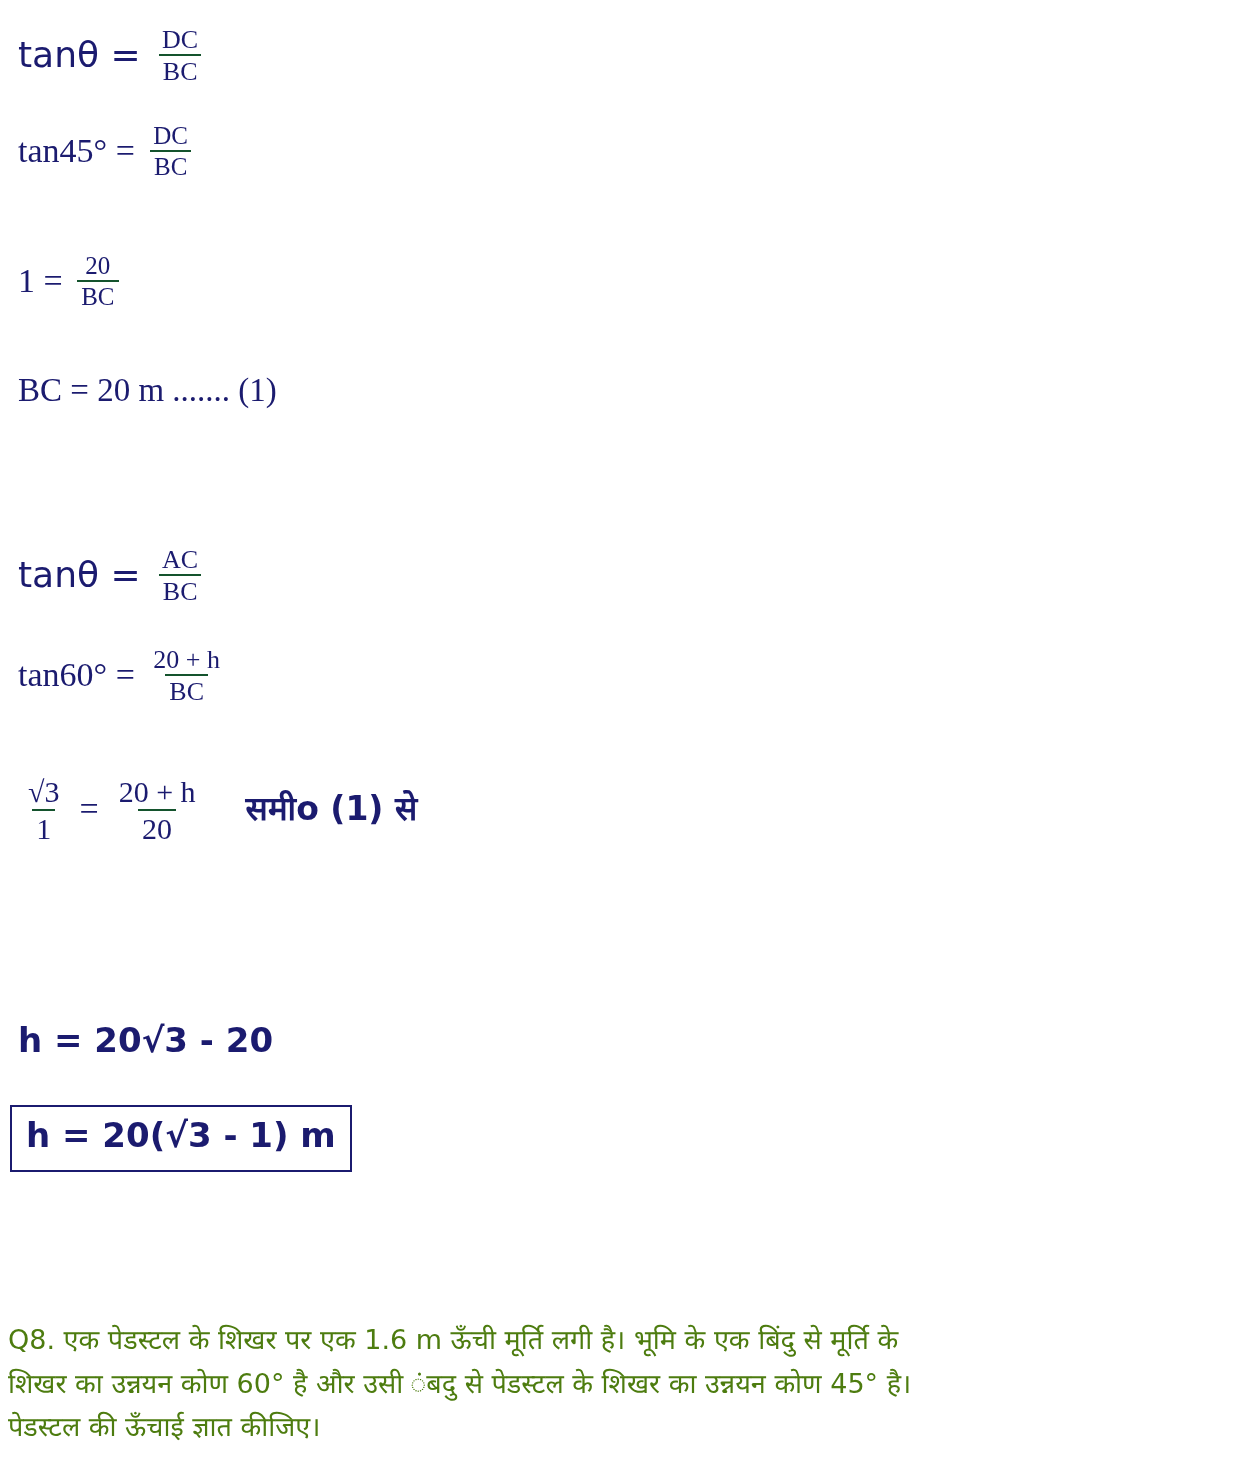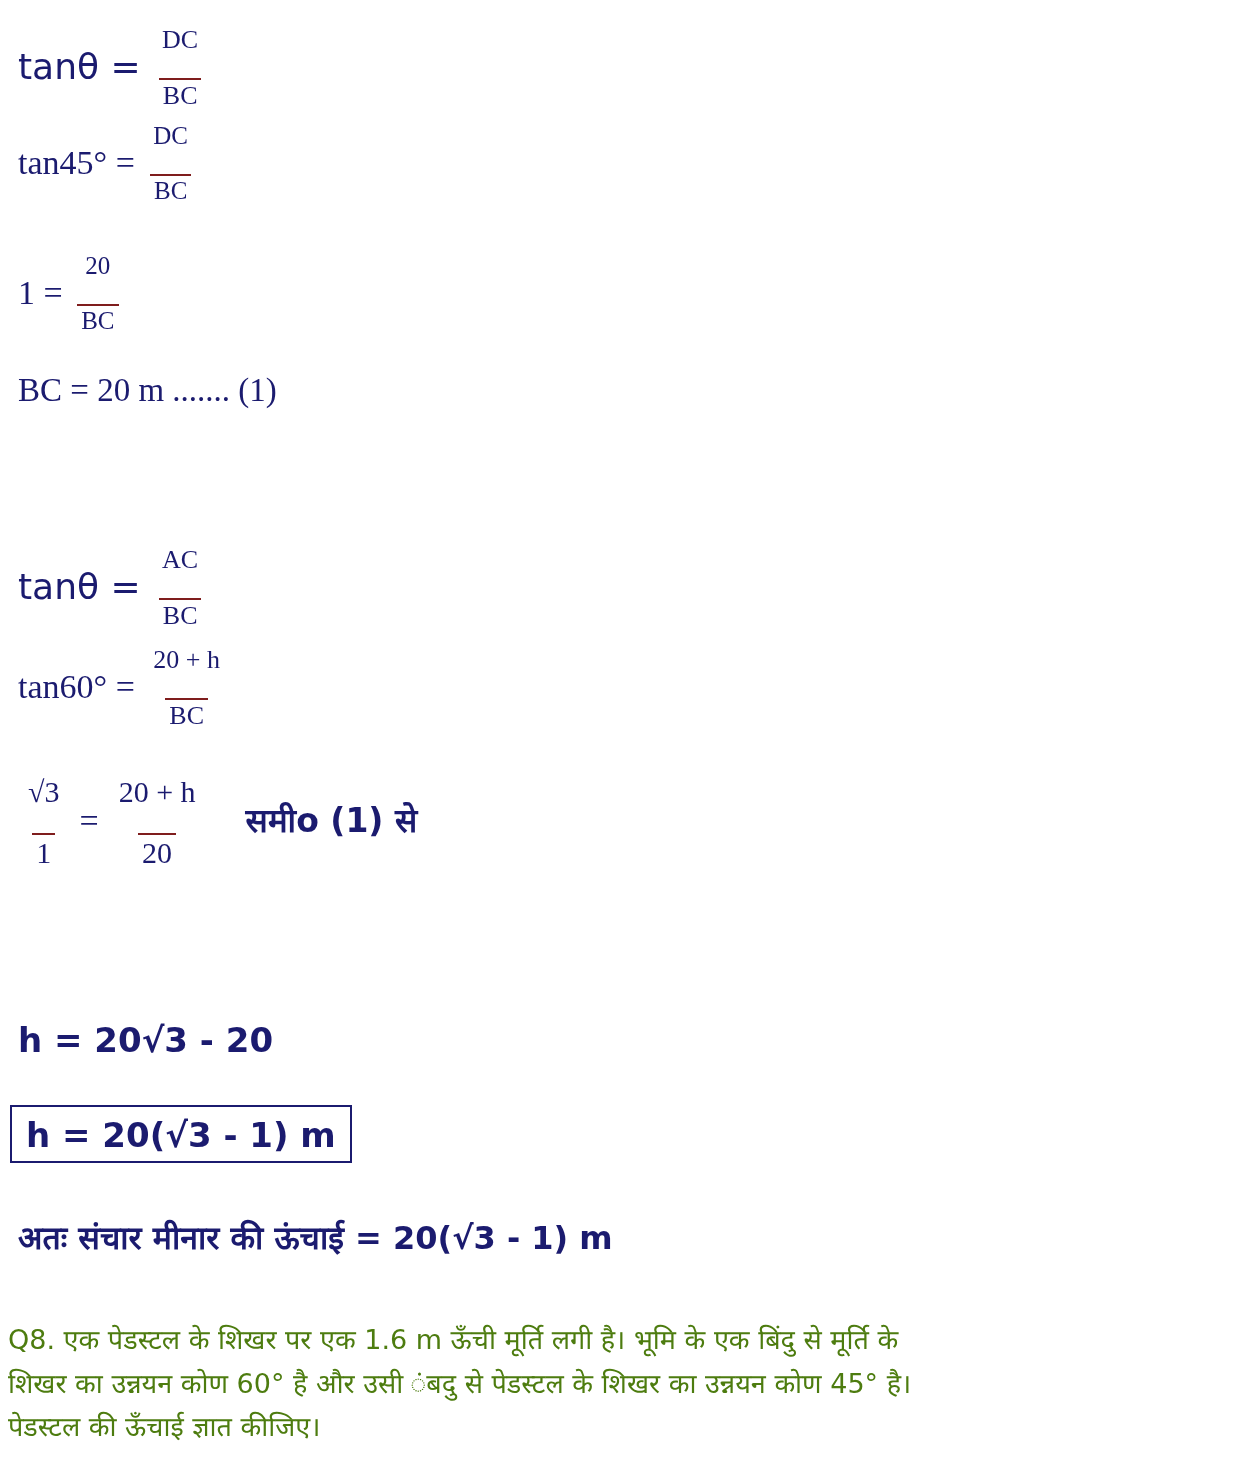--- a/index.html
+++ b/index.html
@@ -29,46 +29,45 @@
   
   .frac {
     display: inline-flex;
     flex-direction: column;
     align-items: center;
     justify-content: flex-start;
     vertical-align: middle;
     margin: 0 6px;
     position: relative;
     top: -2px;
-    gap: 24px;
   }
   .frac .num {
     display: block;
     padding: 0 4px 1px 4px;
     line-height: 1.05;
   }
   .frac .den {
     display: block;
-    border-top: 2px solid #7f1d1d;
+    border-top: 2px solid #14532d;
     padding: 1px 4px 0 4px;
     line-height: 1.15;
   }
   .sans {
     font-family: "DejaVu Sans", sans-serif;
   }
   .serif {
     font-family: "Liberation Serif", serif;
   }
   .hindi {
     font-family: "DejaVu Sans", sans-serif;
     font-weight: 700;
   }
   .boxed {
     border: 2px solid #1b1b6f;
-    padding: 8px 14px 6px 14px;
+    padding: 8px 14px 15px 14px;
     display: inline-block;
   }
   .q-block {
     position: absolute;
     left: 8px;
     top: 1318px;
     width: 1230px;
     font-family: "DejaVu Sans", sans-serif;
     font-size: 27px;
     line-height: 1.62;
@@ -129,21 +128,20 @@
       </span><span class="hindi" style="font-size:33px; margin-left:40px;">समीo  (1)  से</span>
   </div>
 
 
   <div class="line sans" style="left:18px; top:1020px; font-size:34px; font-weight:700;">h  =  20√3  -  20</div>
 
   <div class="line" style="left:10px; top:1105px;">
     <span class="boxed sans" style="font-size:34px; font-weight:700;">h  =  20(√3  -  1)  m</span>
   </div>
 
-  <div class="line hindi" style="left:18px; top:1215px; font-size:32px;">अतः  संचार  मीनार  की  ऊंचाई  =  20(√3  -  1)  m</div>
 
   <div class="q-block">
     <span class="ql">Q8. एक पेडस्टल के शिखर पर एक 1.6 m ऊँची मूर्ति लगी है। भूमि के एक बिंदु से मूर्ति के</span>
     <span class="ql">शिखर का उन्नयन कोण 60° है और उसी ंबदु से पेडस्टल के शिखर का उन्नयन कोण 45° है।</span>
     <span class="ql">पेडस्टल की ऊँचाई ज्ञात कीजिए।</span>
   </div>
 
 </div>
 
 </body></html>

